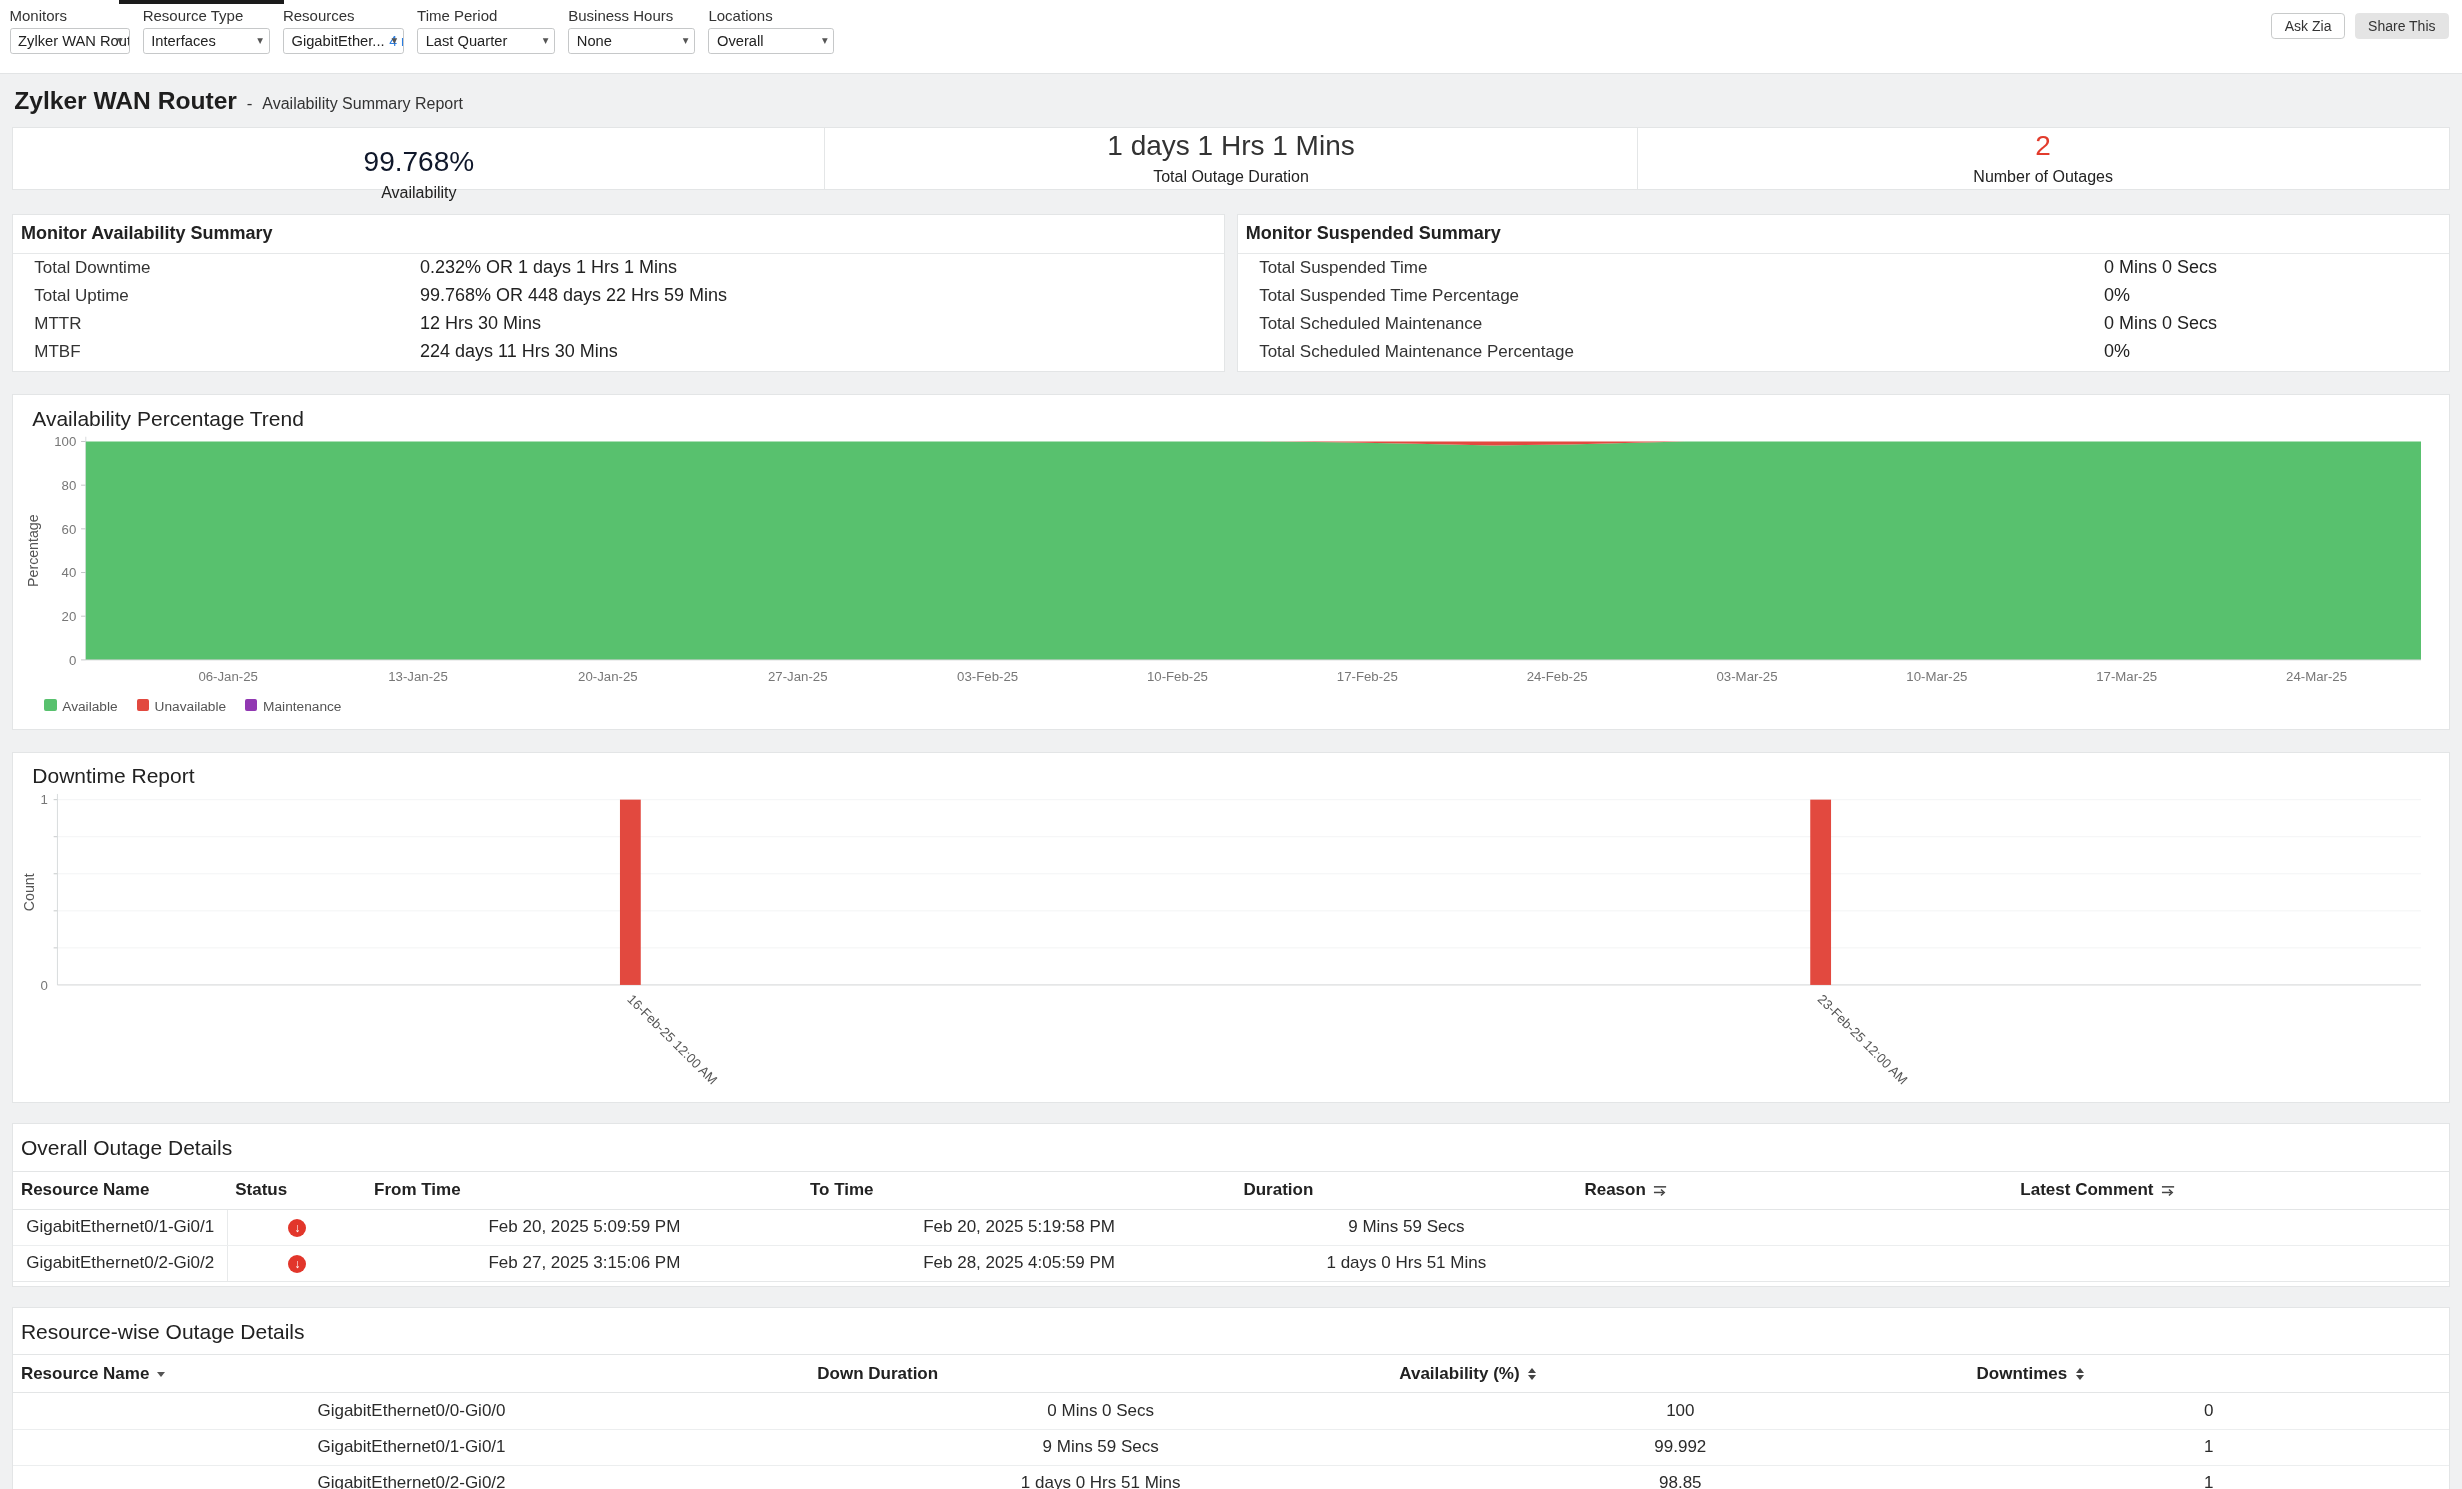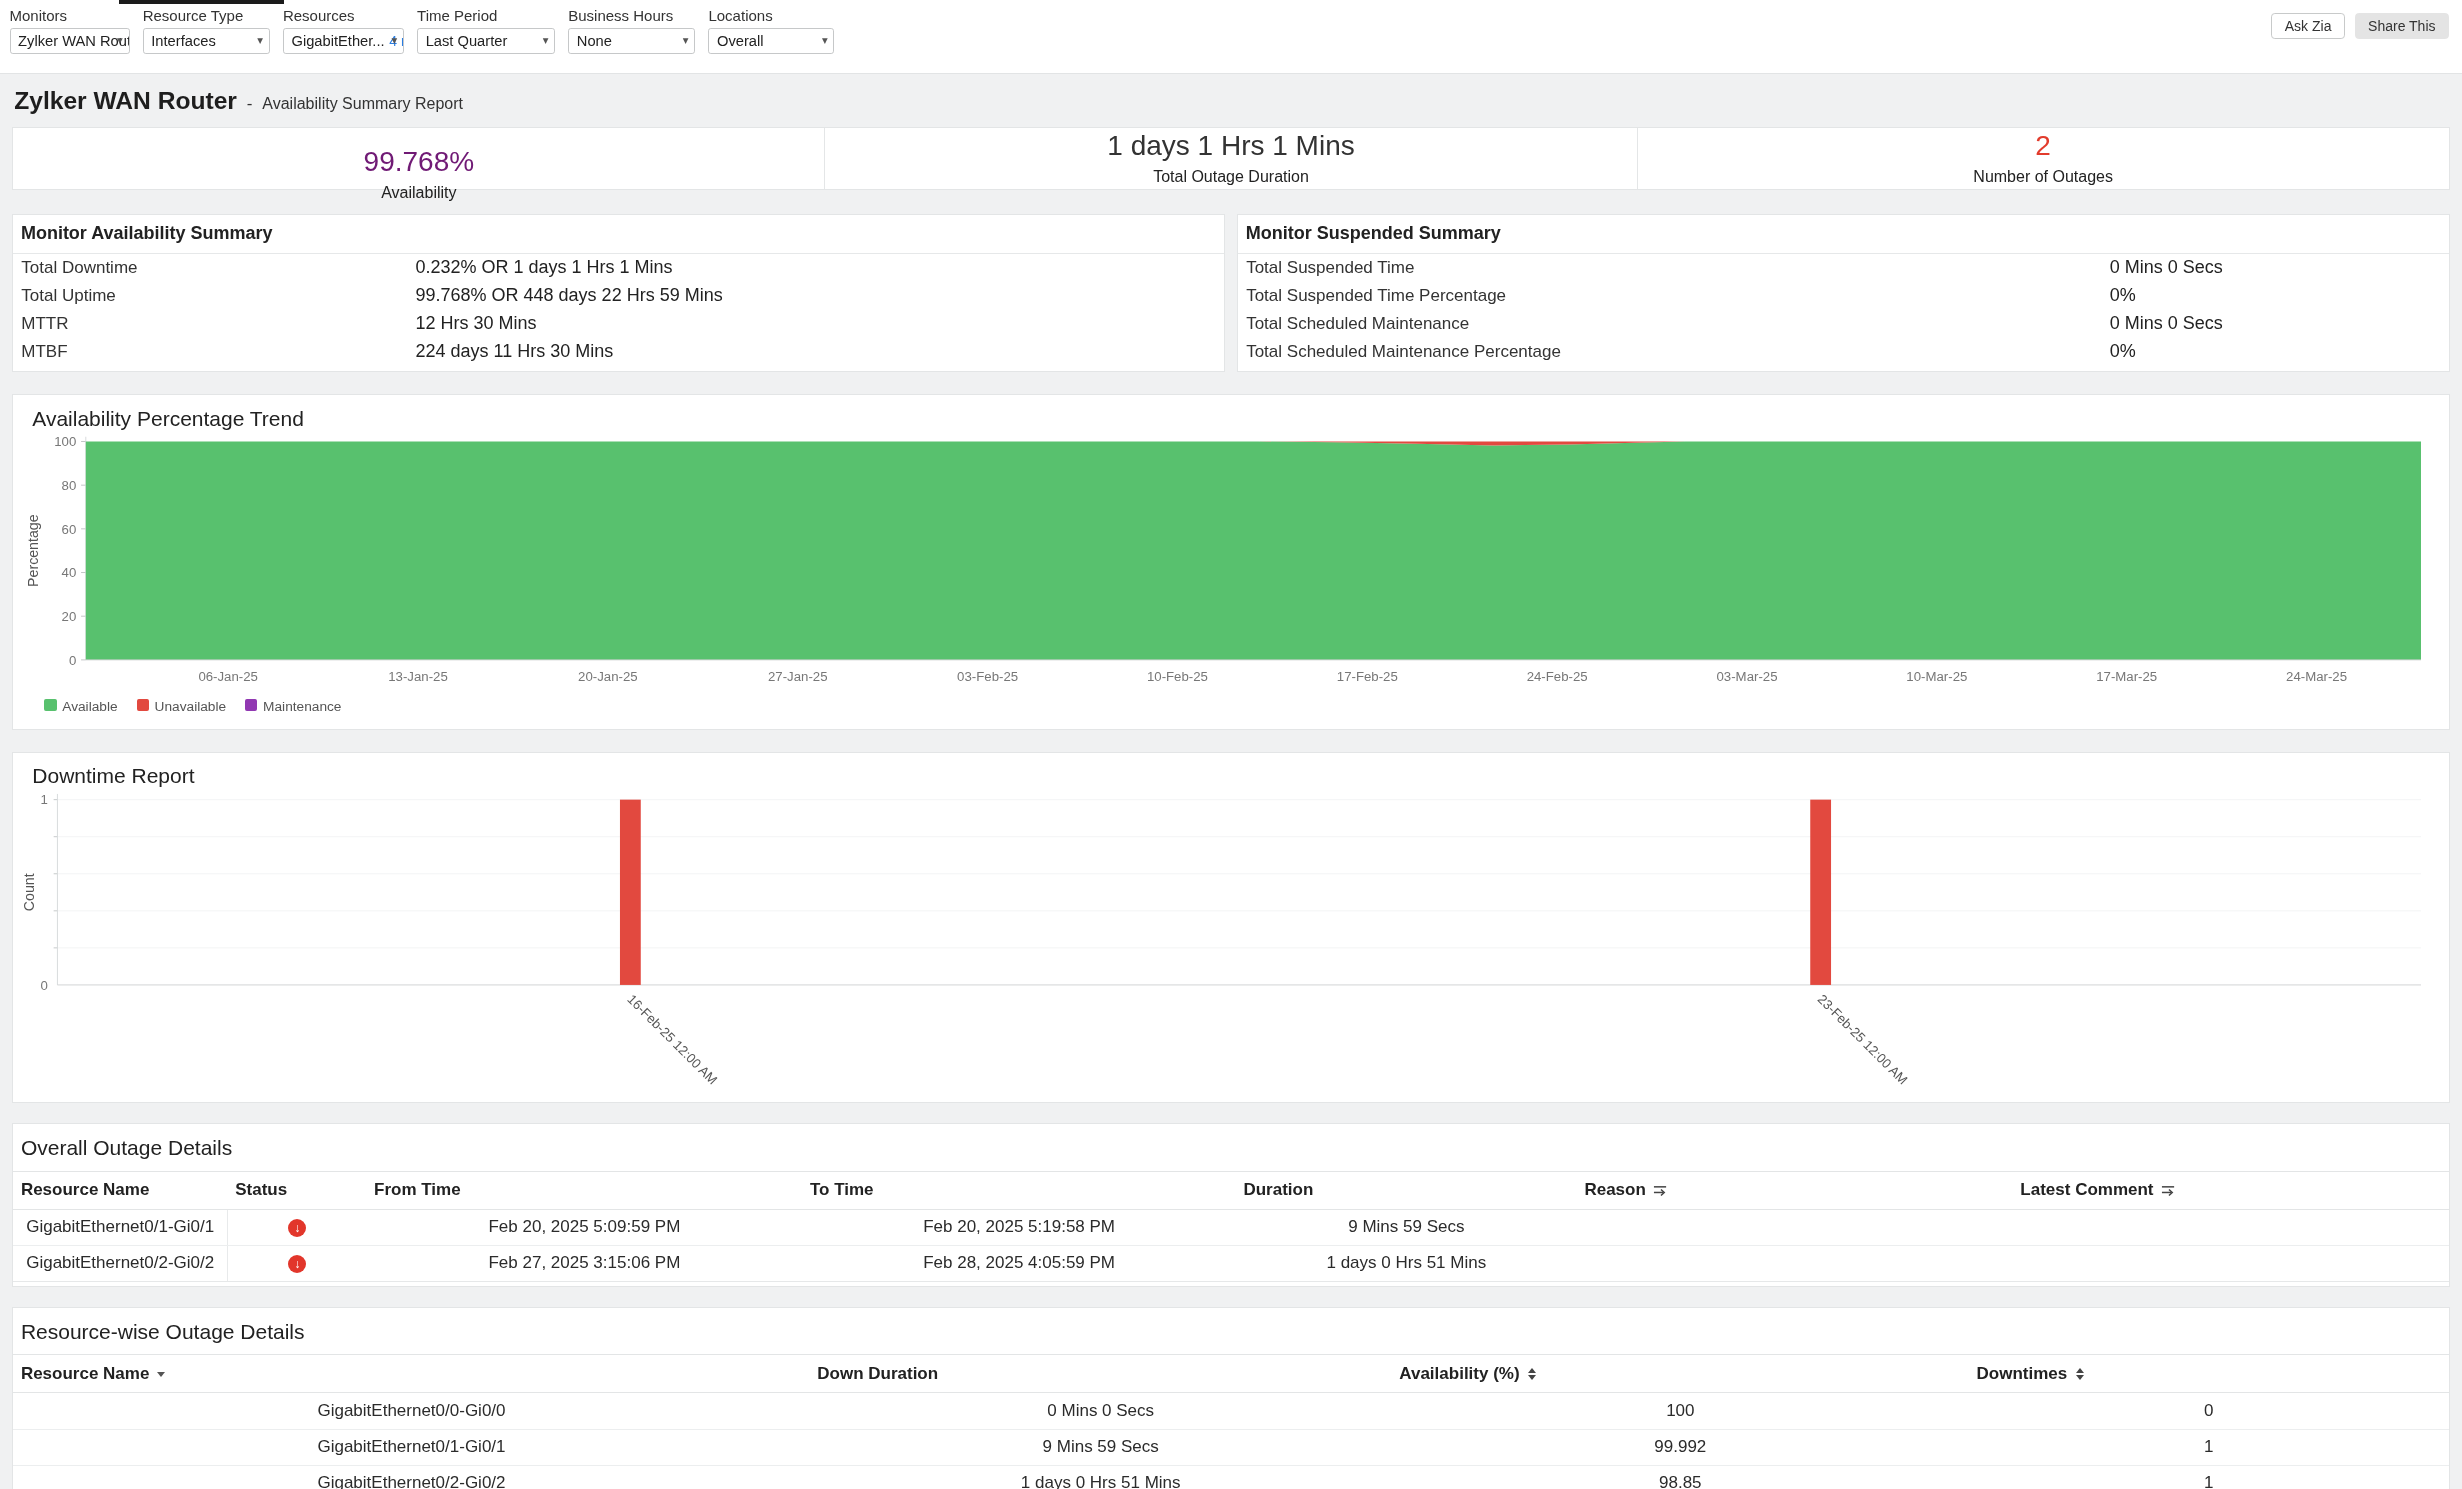--- a/index.html
+++ b/index.html
@@ -39,21 +39,21 @@
   .sum-cell { flex:1; display:flex; flex-direction:column; align-items:center; justify-content:center;
     border-right:0.9px solid #e4e6e7; }
   .sum-cell:last-child { border-right:none; }
   .sum-num { font-size:28px; }
   .sum-lbl { font-size:16px; color:#222; margin-top:6.6px; }
 
   
   .two-col { display:flex; gap:12.3px; margin-top:24px; }
   .kv-card { flex:1; padding-bottom:5.7px; }
   .kv-title { font-size:18px; font-weight:bold; color:#222; padding:8.5px 7.6px; border-bottom:0.9px solid #e6e8e9; }
-  .kv-row { display:flex; padding:0 8px; height:28px; align-items:center; }
+  .kv-row { display:flex; padding:0 21px; height:28px; align-items:center; }
   .kv-label { font-size:17px; color:#333; }
   .kv-left .kv-label { flex:0 0 33%; }
   .kv-right .kv-label { flex:0 0 72.3%; }
   .kv-value { font-size:18px; color:#222; }
 
   
   .chart-card { margin-top:22px; padding-bottom:5.7px; }
   .chart-title { font-size:21px; color:#222; padding:11.4px 0 0 19px; }
   .legend { display:flex; align-items:center; gap:19px; margin:1.9px 0 9.5px 31px; }
   .legend-item { display:flex; align-items:flex-start; gap:5.7px; font-size:13.7px; color:#555; }
@@ -143,21 +143,21 @@
 
 <div class="page">
   <div class="report-title">
     <span class="rt-main">Zylker WAN Router</span>
     <span class="rt-sep">-</span>
     <span class="rt-sub">Availability Summary Report</span>
   </div>
 
   <div class="card summary-strip" id="summaryStrip">
       <div class="sum-cell">
-        <div class="sum-num" style="color: #701a75; margin-top: 32px;">99.768%</div>
+        <div class="sum-num" style="color: #0f172a; margin-top: 32px;">99.768%</div>
         <div class="sum-lbl">Availability</div>
       </div>
       <div class="sum-cell">
         <div class="sum-num" style="color: rgb(51, 51, 51);">1 days 1 Hrs 1 Mins</div>
         <div class="sum-lbl">Total Outage Duration</div>
       </div>
       <div class="sum-cell">
         <div class="sum-num" style="color: rgb(226, 59, 44);">2</div>
         <div class="sum-lbl">Number of Outages</div>
       </div>

